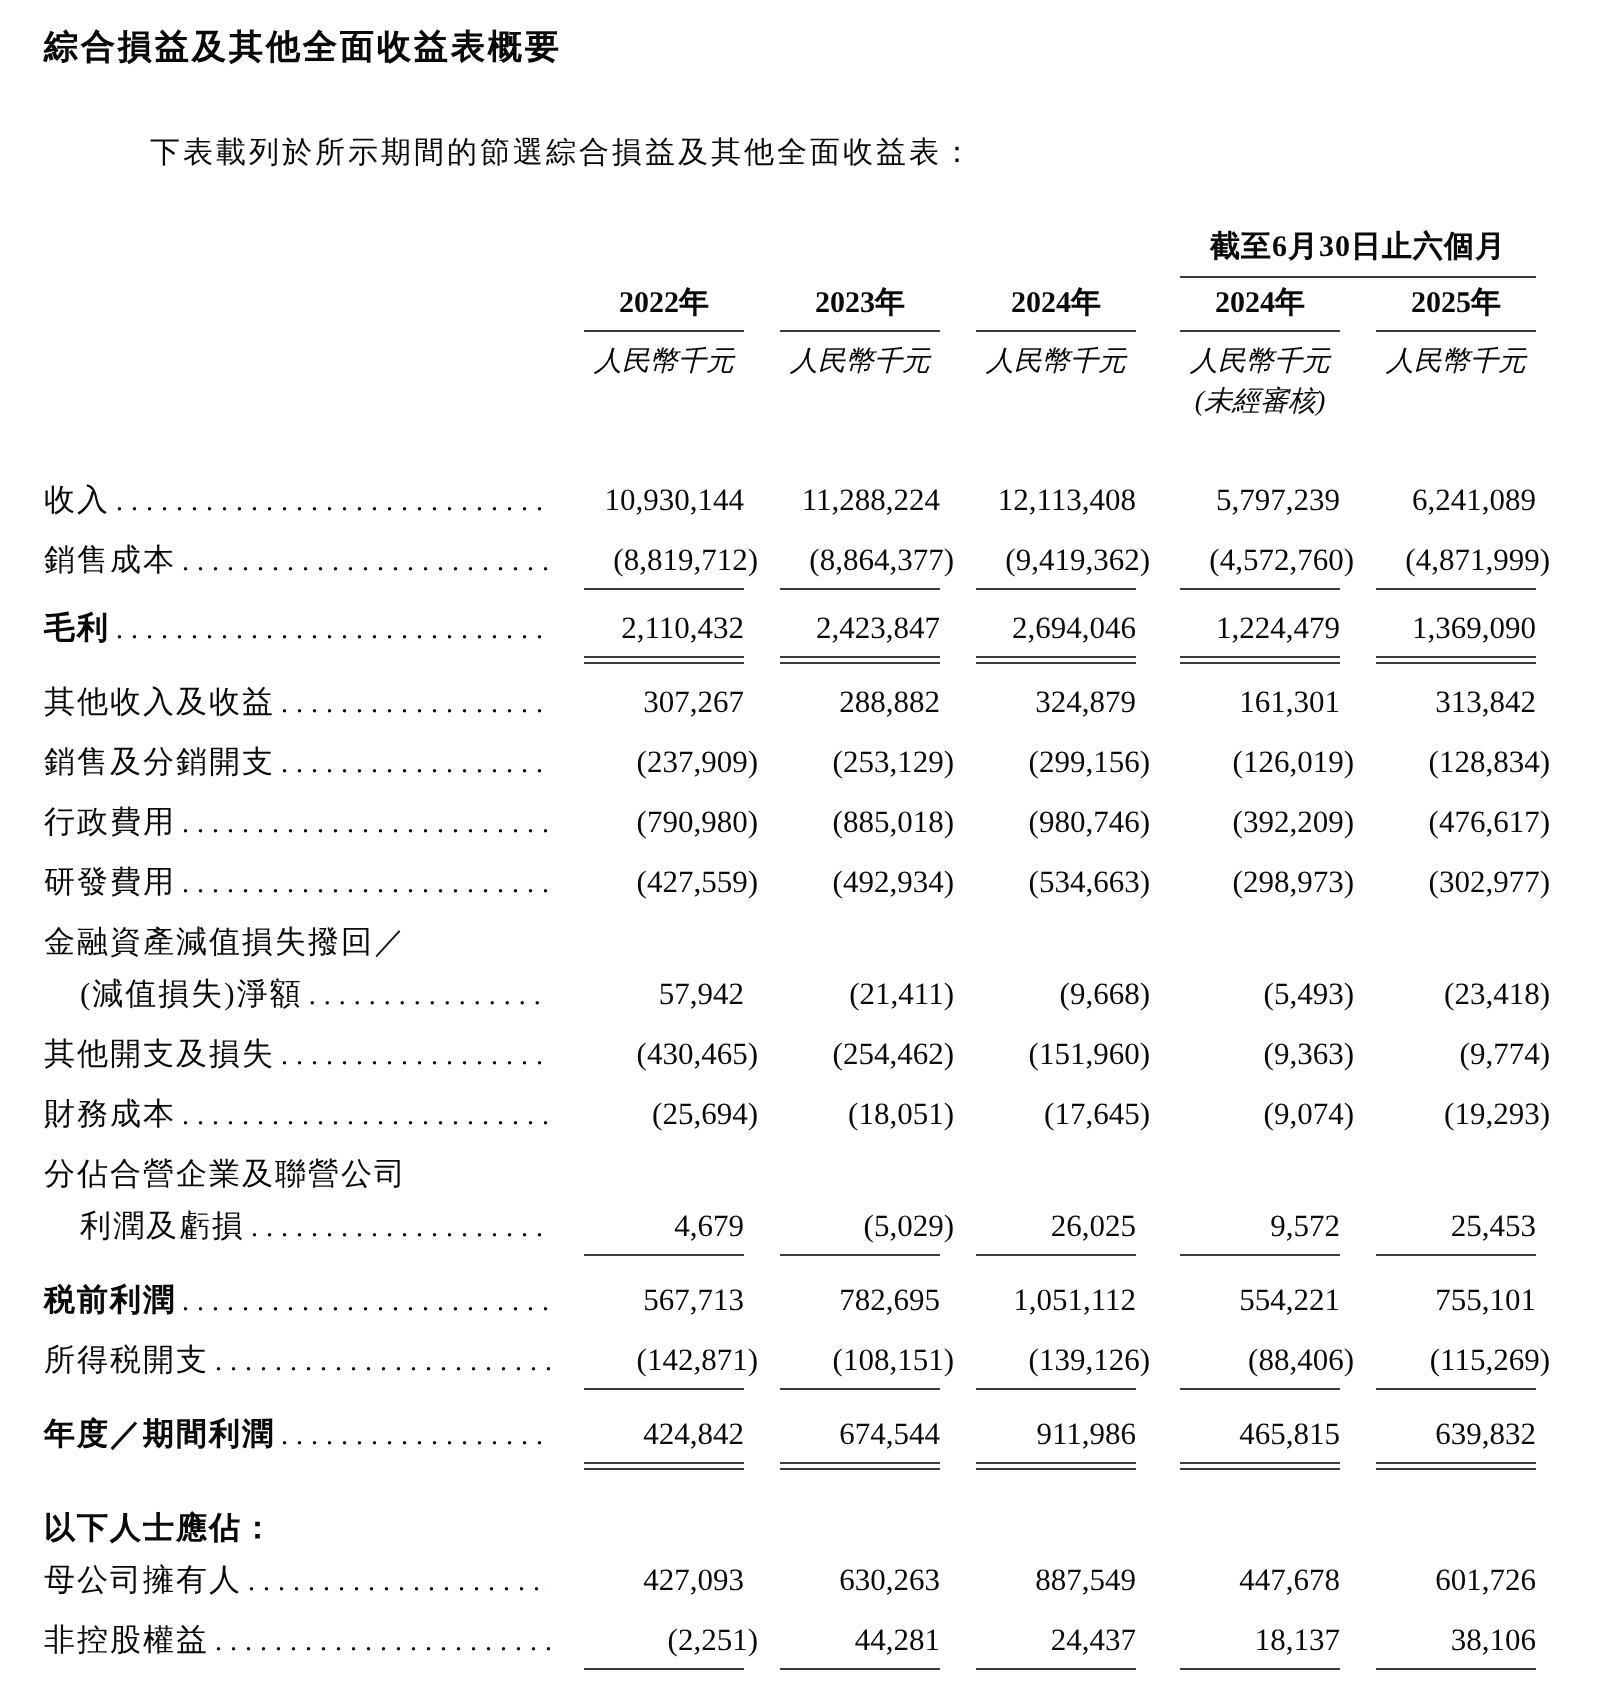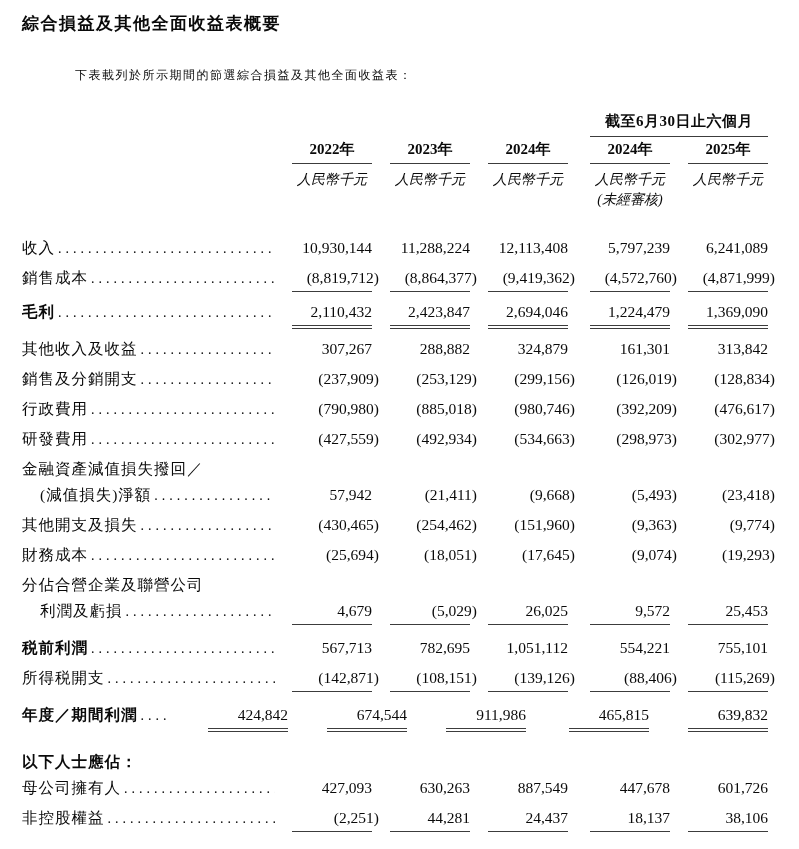--- a/index.html
+++ b/index.html
@@ -7,21 +7,21 @@
     width:799px; height:849px; overflow:hidden;
     color:#0a0a0a;
     font-family:"Liberation Serif","DejaVu Serif",serif;
   }
   .page { box-sizing:border-box; width:799px; height:699px; padding:6px 31px 0 22px; }
 
   .doc-title {
     font-size:17px; font-weight:bold; margin:6px 0 0 0; letter-spacing:1.5px;
   }
   .intro {
-    font-size:12px; margin:32px 0 0 0; text-indent:53px; letter-spacing:1.5px;
+    font-size:15px; margin:32px 0 0 0; text-indent:53px; letter-spacing:1.5px;
   }
 
   .fintable { margin-top:28px; font-size:15.5px; }
 
   
   .hrow, .row { display:flex; align-items:baseline; }
   .hspacer, .lblspacer { flex:1 1 auto; }
   .cell { width:80px; text-align:right; flex:0 0 auto; }
   .cell + .cell { margin-left:18px; }
   .cell.gs { margin-left:22px; }
@@ -250,21 +250,21 @@
           <div class="lbl">
             <span class="t">所得税開支</span>
             <span class="dots">............................................................</span>
           </div>
           <div class="cell"><span class="num neg">(142,871)</span></div>
           <div class="cell"><span class="num neg">(108,151)</span></div>
           <div class="cell"><span class="num neg">(139,126)</span></div>
           <div class="cell gs"><span class="num neg">(88,406)</span></div>
           <div class="cell"><span class="num neg">(115,269)</span></div>
         </div>
-        <div class="row bold u2" style="margin-top: 7px; gap: 21px;">
+        <div class="row bold u2" style="margin-top: 7px;">
           <div class="lbl">
             <span class="t">年度／期間利潤</span>
             <span class="dots">............................................................</span>
           </div>
           <div class="cell"><span class="num">424,842</span></div>
           <div class="cell"><span class="num">674,544</span></div>
           <div class="cell"><span class="num">911,986</span></div>
           <div class="cell gs"><span class="num">465,815</span></div>
           <div class="cell"><span class="num">639,832</span></div>
         </div>

